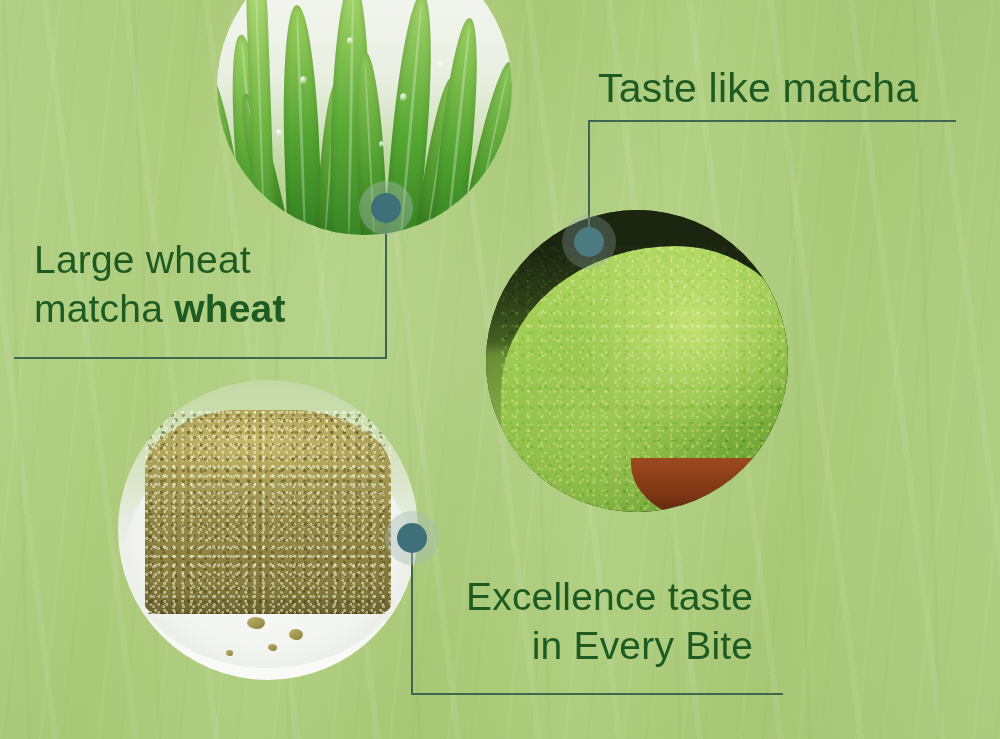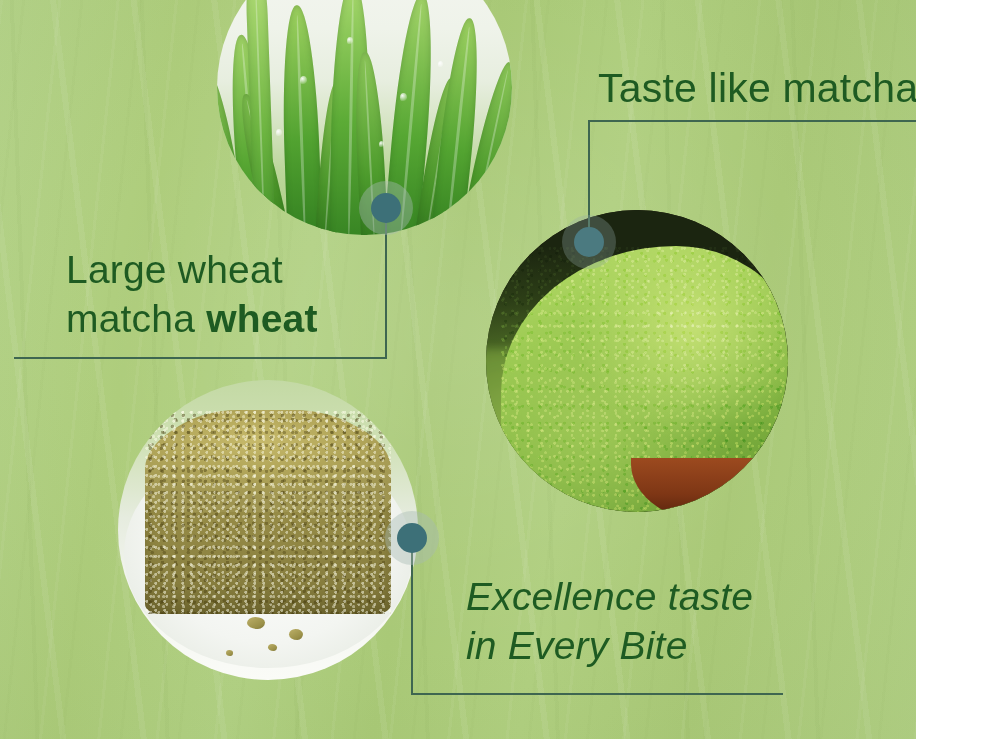--- a/index.html
+++ b/index.html
@@ -7,21 +7,21 @@
     margin: 0;
     padding: 0;
     background: #ffffff;
   }
   body {
     font-family: "Liberation Sans", sans-serif;
   }
 
   #stage {
     position: relative;
-    width: 916px;
+    width: 1000px;
     height: 739px;
     overflow: hidden;
     background: #22c55e;
   }
 
   
   .bg-base {
     position: absolute;
     inset: 0;
     background:
@@ -280,34 +280,32 @@
     white-space: nowrap;
     line-height: 1.26;
   }
   #callout-matcha {
     left: 598px;
     top: 63px;
     font-size: 41px;
   }
   #callout-wheat {
     left: 34px;
-    top: 245px;
+    top: 235px;
     font-size: 39px;
-    margin-left: 32px;
   }
   #callout-wheat .l2 { margin-left: 0px; }
   .bold { font-weight: 700; }
   #callout-bite {
     left: 466px;
     top: 572px;
     font-size: 39px;
     text-align: center;
-    font-style: italic;
-  }
-  #callout-bite .l2 { display: block; text-align: left; }
+  }
+  #callout-bite .l2 { display: block; text-align: right; }
 </style>
 </head>
 <body>
 
 <div id="stage">
 
   <div class="bg-base"></div>
   <div class="bg-streaks"></div>
   <div class="bg-streaks2"></div>
   <div class="bg-vignette"></div>

